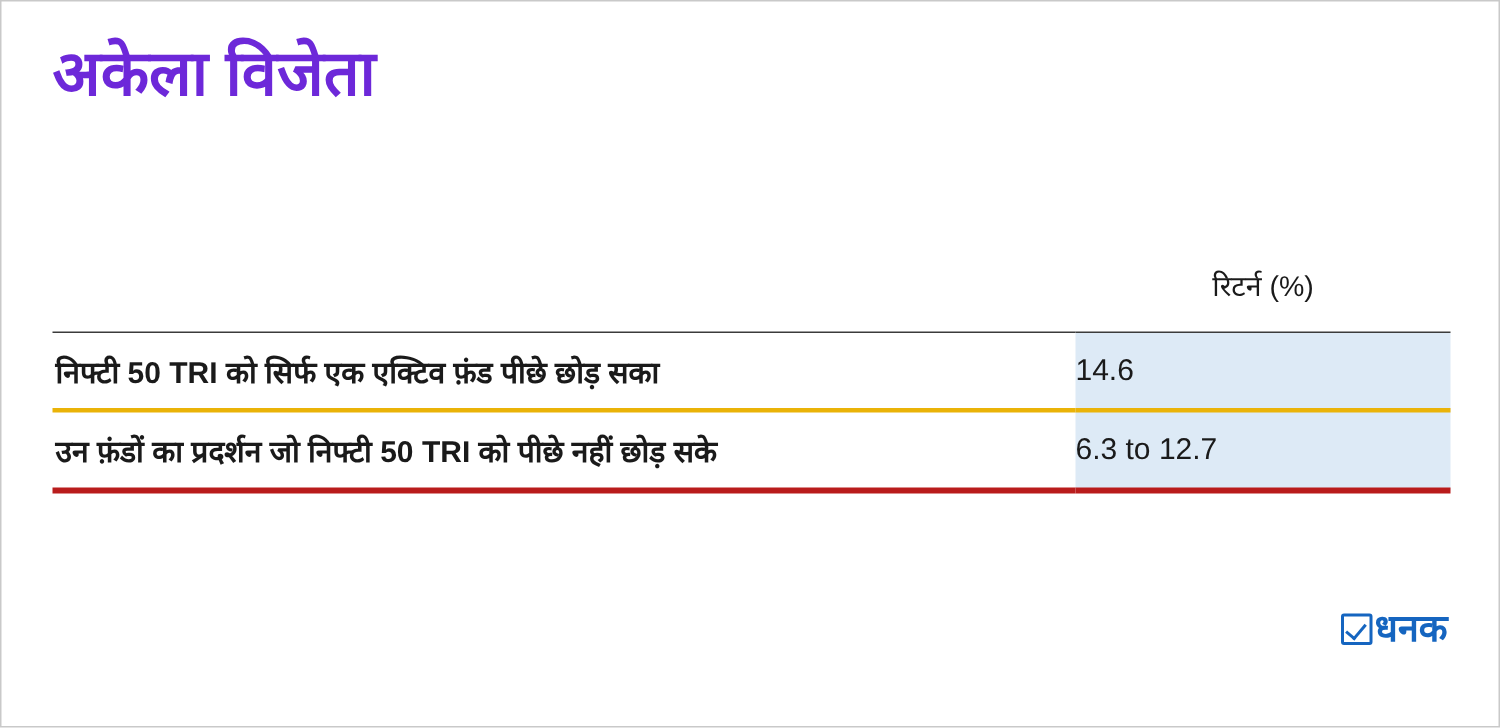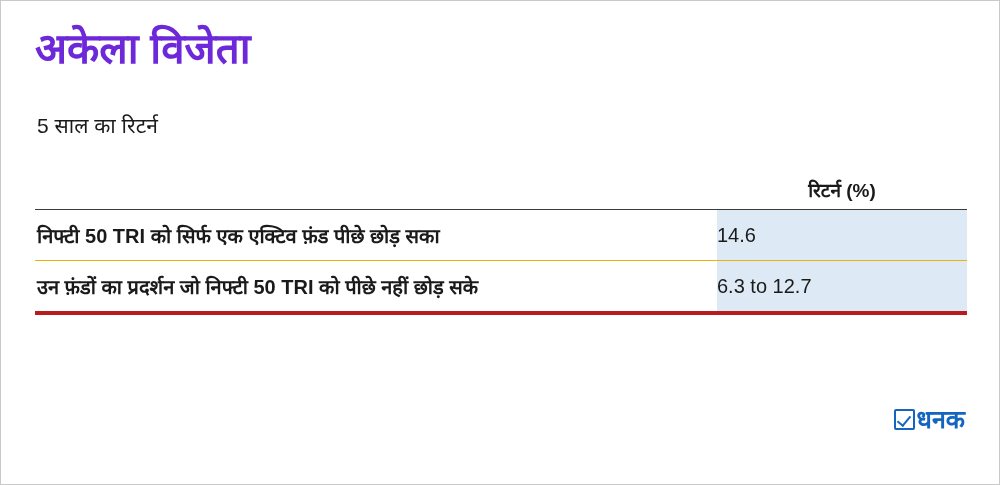--- a/index.html
+++ b/index.html
@@ -57,37 +57,37 @@
   }
   table.data {
     width: 932px;
     border-collapse: collapse;
     table-layout: fixed;
   }
   table.data col.label-col { width: 682px; }
   table.data col.value-col { width: 250px; }
 
   table.data thead th {
-    padding: 0 0 6px 0;
+    padding: 0 0 18px 0;
     font-size: 19px;
-    font-weight: bold;
+    font-weight: normal;
     color: #1a1a1a;
     text-align: center;
     vertical-align: bottom;
     border: none;
     background: transparent;
   }
   table.data thead th.label-head {
     text-align: left;
   }
   table.data tbody td {
     font-size: 20px;
     color: #1a1a1a;
     border-top: 1px solid #3b3b3b;
-    border-bottom: 1px solid #eab308;
+    border-bottom: 3px solid #eab308;
     height: 50px;
     padding: 0;
   }
   table.data tbody tr td.label-cell {
     text-align: left;
     font-weight: bold;
     padding-left: 2px;
     padding-right: 12px;
   }
   table.data tbody tr td.value-cell {
@@ -139,21 +139,20 @@
     white-space: nowrap;
   }
 </style>
 </head>
 <body>
 
 <div class="frame">
   <div class="inner">
 
     <div class="title">अकेला विजेता</div>
-    <div class="subtitle">5 साल का रिटर्न</div>
 
     <div class="table-wrap">
       <table class="data">
         <colgroup>
           <col class="label-col">
           <col class="value-col">
         </colgroup>
         <thead>
           <tr>
             <th class="label-head"></th>

